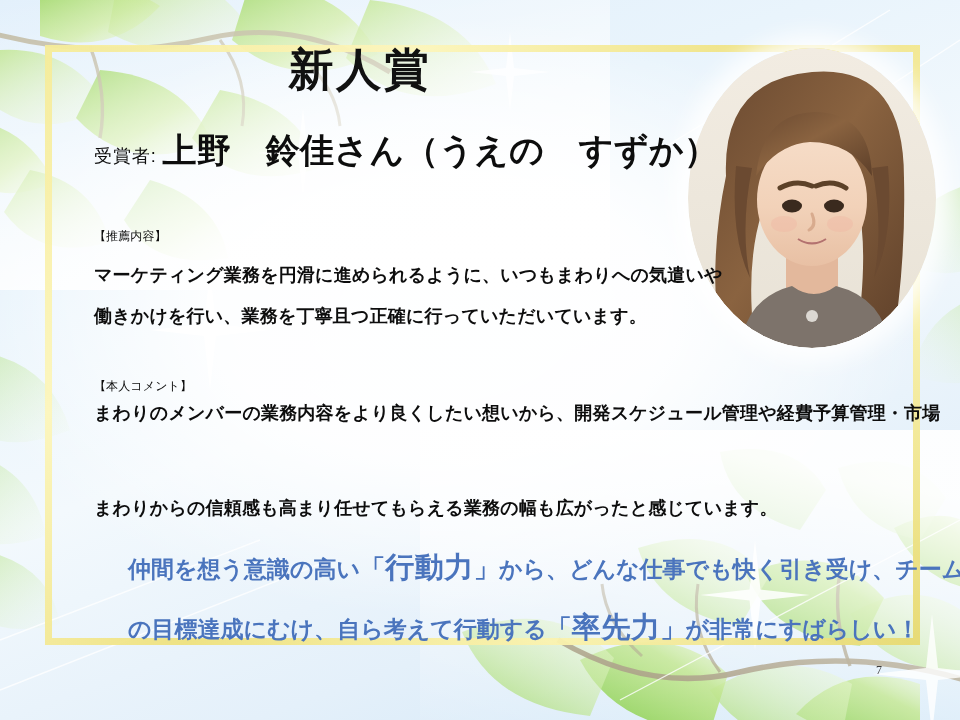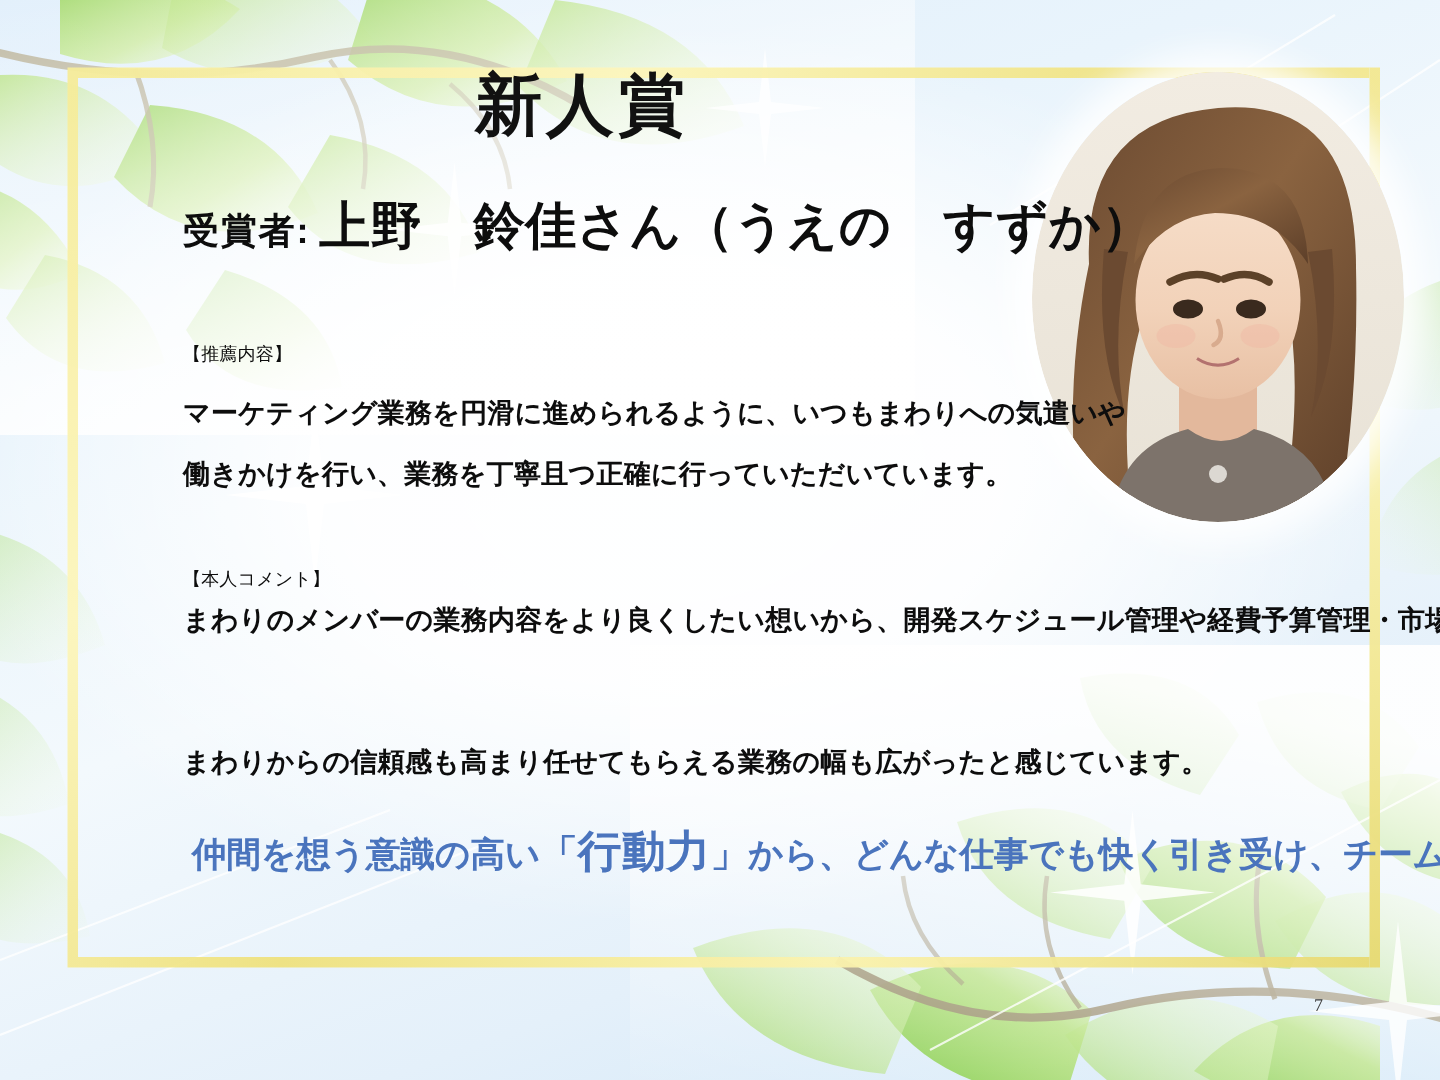--- a/index.html
+++ b/index.html
@@ -41,31 +41,31 @@
   
   #portrait{
     position:absolute;left:688px;top:48px;width:248px;height:300px;
     border-radius:50%/50%;
     overflow:hidden;
     box-shadow:0 0 22px 14px rgba(255,255,255,.85);
   }
   #portrait .photo{position:absolute;inset:0;border-radius:50%;overflow:hidden;background:#f4efe8;}
 
   
-  .txt{position:absolute;color:#0d0d0d;font-weight:700;letter-spacing:.01em;margin-left:28px;}
+  .txt{position:absolute;color:#0d0d0d;font-weight:700;letter-spacing:.01em;}
 
   #page-title{
     left:0;top:46px;width:720px;text-align:center;
     font-size:45px;line-height:1.05;font-weight:800;color:#111;
     letter-spacing:.06em;
     font-family:"DejaVu Sans","Liberation Sans",sans-serif;
   }
 
   #award-line{left:94px;top:128px;display:flex;align-items:baseline;gap:6px;}
-  #award-label{font-size:24px;font-weight:700;letter-spacing:.05em;}
+  #award-label{font-size:18px;font-weight:400;letter-spacing:.05em;}
   #award-name{font-size:34px;font-weight:800;letter-spacing:.01em;}
 
   #joined{left:94px;top:186px;font-size:18.5px;font-weight:700;}
 
   .sec-head{left:94px;font-size:12px;font-weight:400;}
   #rec-head{top:228px;}
   #cmt-head{top:378px;}
 
   .bodyline{left:94px;font-size:18px;font-weight:700;white-space:nowrap;}
   #rec-l1{top:263px;}
@@ -295,16 +295,19 @@
   <div class="txt bodyline" id="rec-l2">働きかけを行い、業務を丁寧且つ正確に行っていただいています。</div>
 
   <div class="txt sec-head" id="cmt-head">【本人コメント】</div>
   <div class="txt bodyline" id="cmt-l1">まわりのメンバーの業務内容をより良くしたい想いから、開発スケジュール管理や経費予算管理・市場</div>
   <div class="txt bodyline" id="cmt-l3">まわりからの信頼感も高まり任せてもらえる業務の幅も広がったと感じています。</div>
 
   <div class="blueline" id="blue-l1">
     <span>仲間を想う意識の高い</span><span class="qt">「</span><span class="em">行動力</span><span class="qt">」</span><span>から、どんな仕事でも快く引き受け、チーム</span>
   </div>
 
+  <div class="blueline" id="blue-l2">
+    <span>の目標達成にむけ、自ら考えて行動する</span><span class="qt">「</span><span class="em">率先力</span><span class="qt">」</span><span>が非常にすばらしい！</span>
+  </div>
 
   <div id="page-number">7</div>
 
 </div>
 
 </body></html>

